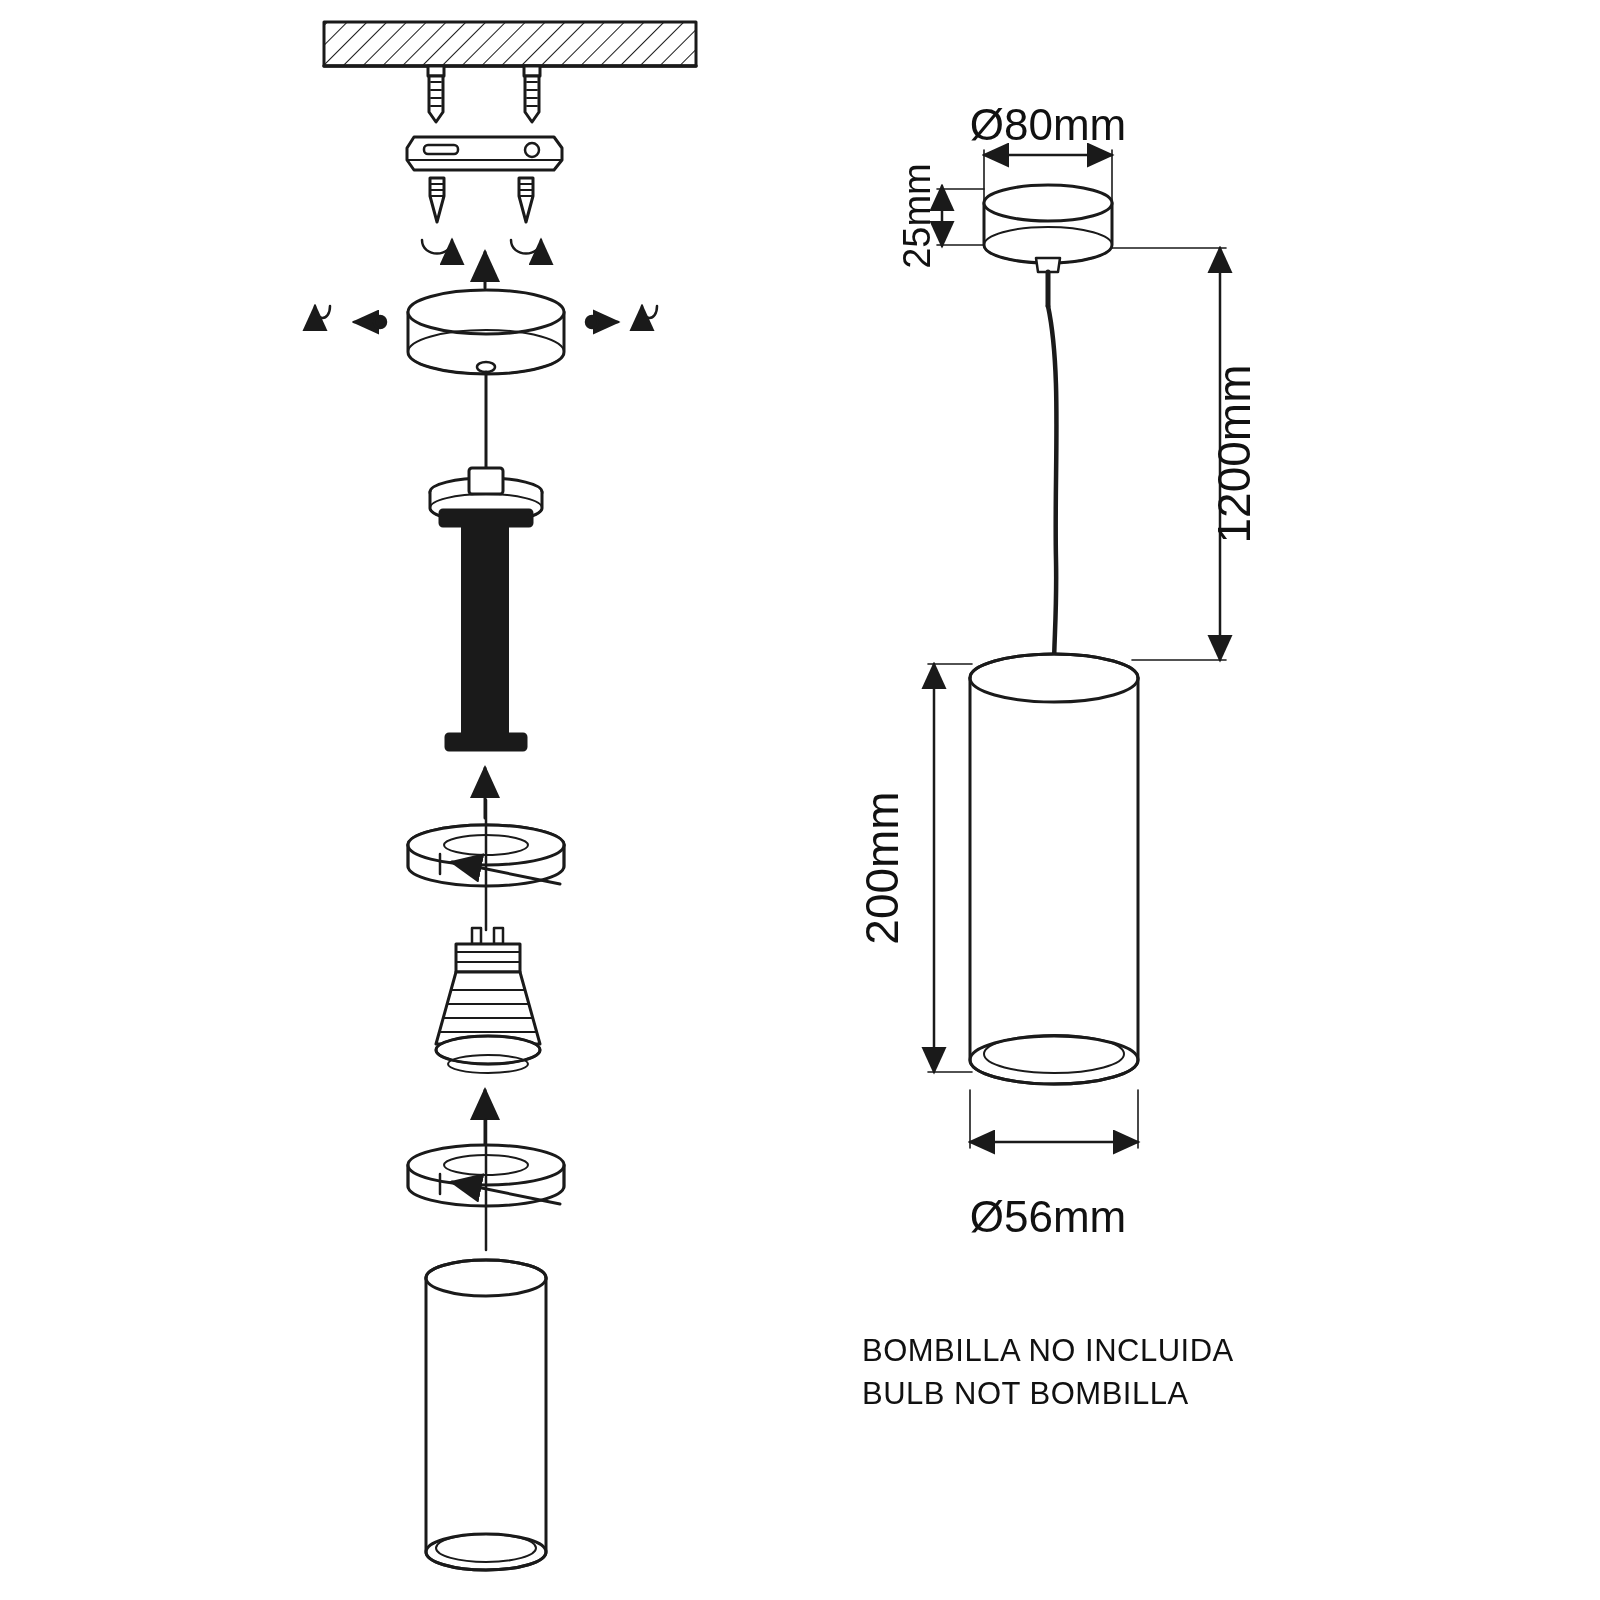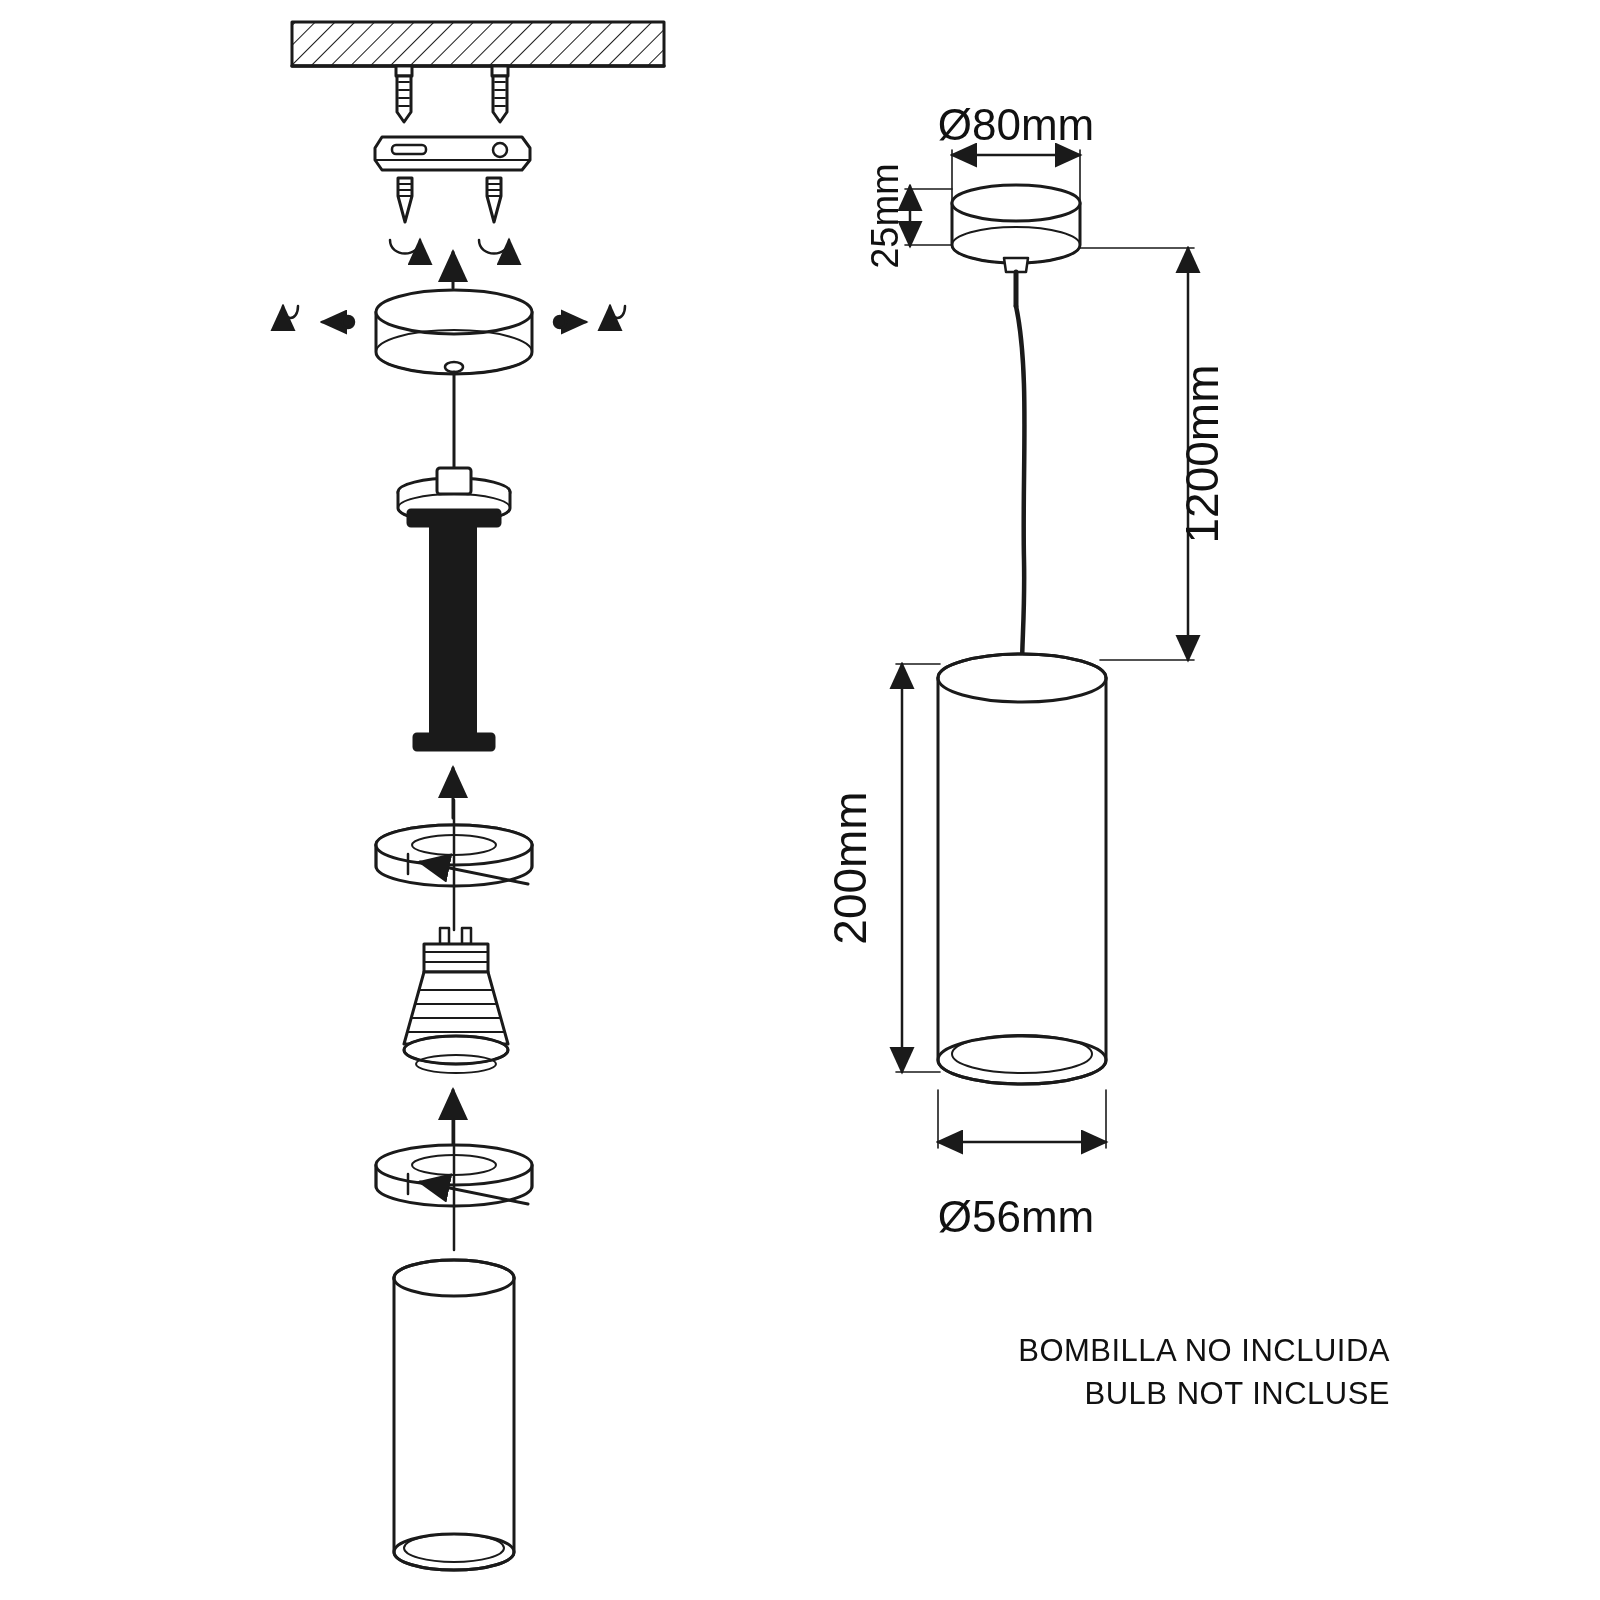--- a/index.html
+++ b/index.html
@@ -11,32 +11,33 @@
     width: 1600px;
     height: 1600px;
     position: relative;
     font-family: "Liberation Sans", sans-serif;
     color: #1a1a1a;
     overflow: hidden;
   }
   #sheet {
     position: absolute;
     inset: 0;
+    margin-left: 32px;
   }
   svg.diagram {
     display: block;
     width: 1600px;
     height: 1600px;
   }
   .note {
     position: absolute;
     left: 830px;
     top: 1330px;
     width: 560px;
-    text-align: right;
+    text-align: left;
     font-size: 31px;
     letter-spacing: 0.5px;
     line-height: 1.38;
     color: #111111;
   }
   .note div { white-space: nowrap; }
 </style>
 </head>
 <body>
 
@@ -259,16 +260,16 @@
 
     <text x="1218" y="454" text-anchor="middle" font-family="Liberation Sans, sans-serif" font-size="46" fill="#111111" transform="rotate(-90 1218 454)">1200mm</text>
 
     <text x="866" y="868" text-anchor="middle" font-family="Liberation Sans, sans-serif" font-size="46" fill="#111111" transform="rotate(-90 866 868)">200mm</text>
 
     <text x="1016" y="1232" text-anchor="middle" font-family="Liberation Sans, sans-serif" font-size="44" fill="#111111">Ø56mm</text>
   </svg>
 
   <div class="note">
     <div>BOMBILLA NO INCLUIDA</div>
-    <div>BULB NOT INCLUSE</div>
+    <div>BULB NOT BOMBILLA</div>
   </div>
 
 </div>
 
 </body></html>

